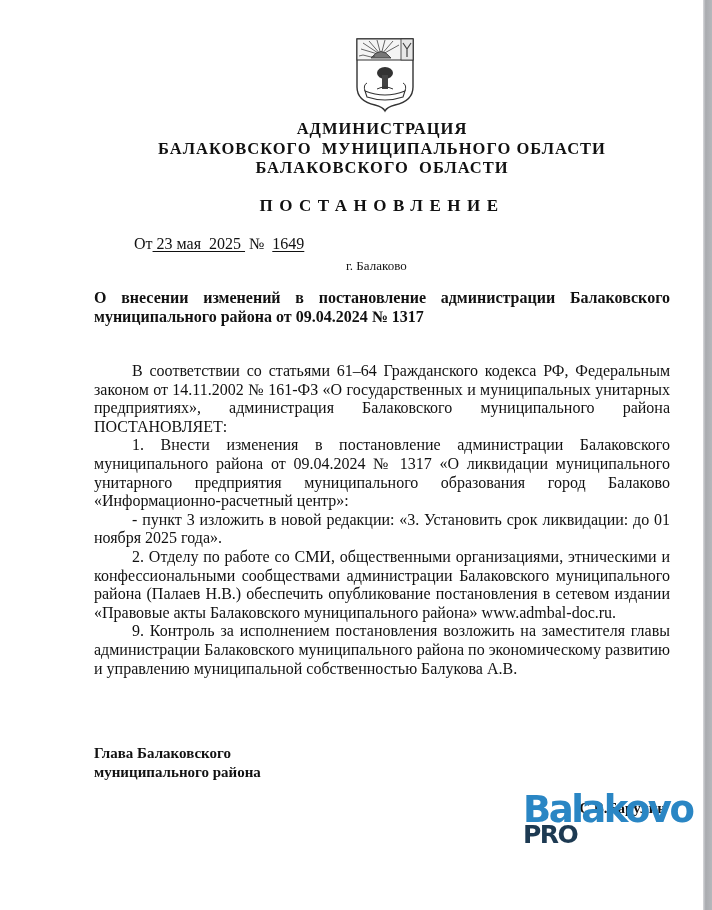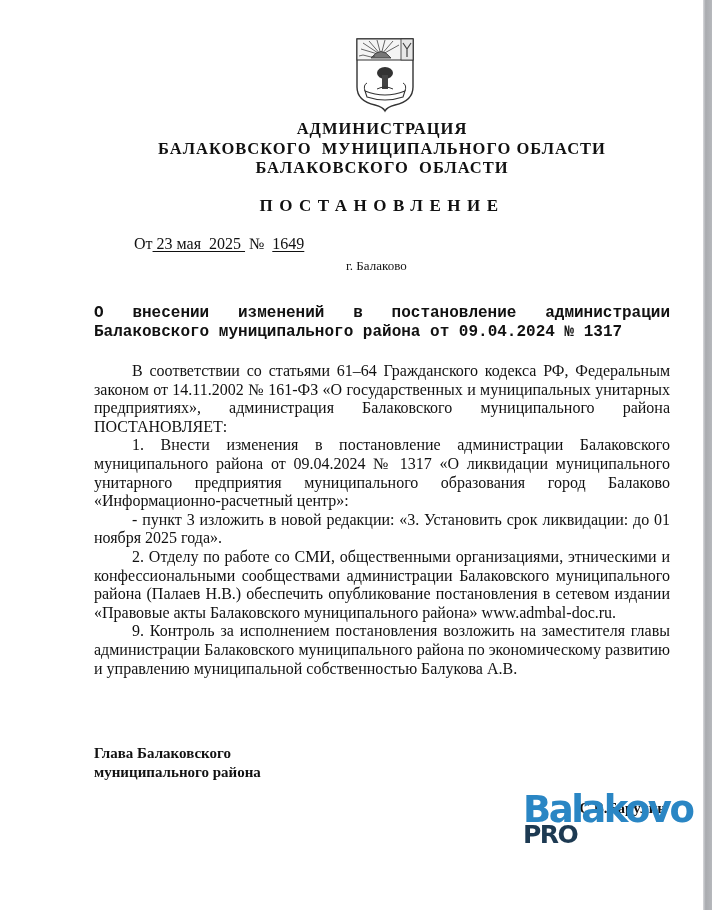--- a/index.html
+++ b/index.html
@@ -73,26 +73,25 @@
     .city {
       position: absolute;
       left: 346px;
       top: 258px;
       font-size: 13px;
     }
     .subject {
       position: absolute;
       left: 94px;
       width: 576px;
-      top: 304px;
+      top: 288px;
       font-weight: bold;
       font-size: 16px;
       line-height: 19px;
       text-align: justify;
-      font-family: Liberation Mono, monospace;
     }
     .body-text {
       position: absolute;
       left: 94px;
       width: 576px;
       top: 362px;
       font-size: 16px;
       line-height: 18.6px;
       text-align: justify;
     }

